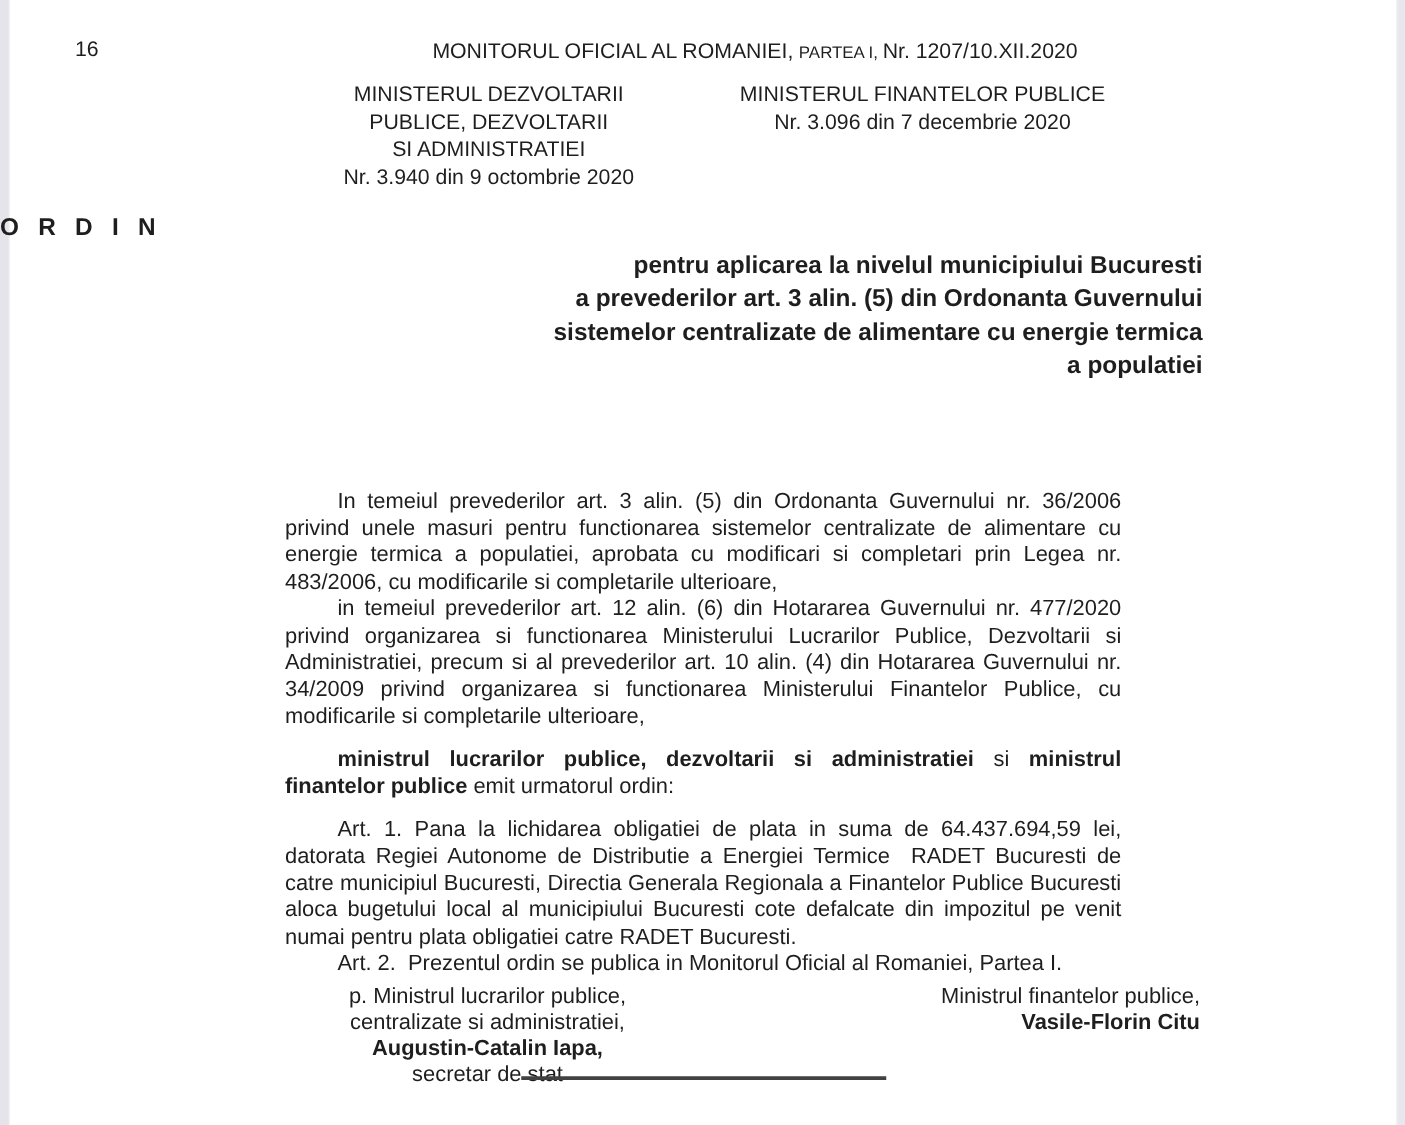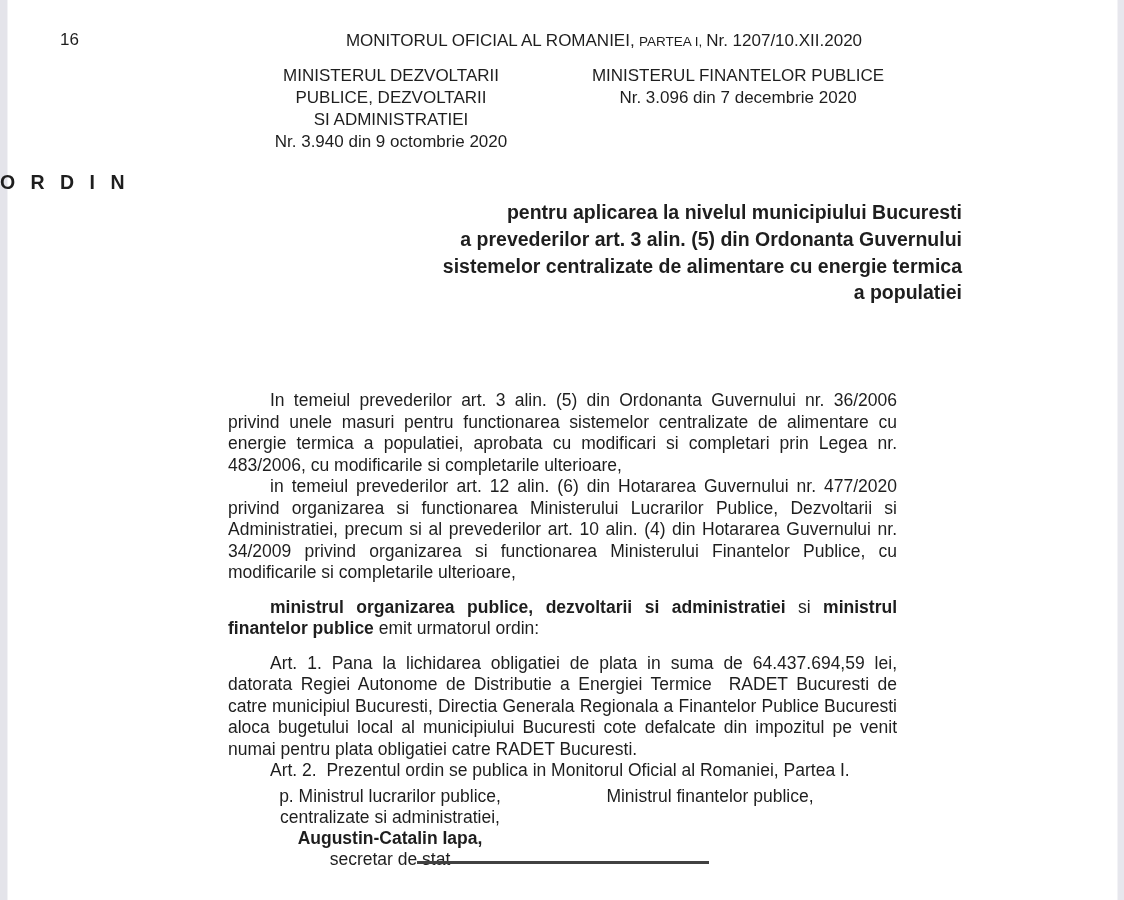--- a/index.html
+++ b/index.html
@@ -28,21 +28,21 @@
     font-size:19.5px;font-weight:bold;line-height:26.8px;}
 
   .doc-body{position:absolute;left:228px;top:346px;width:669px;
     font-size:17.5px;line-height:21.5px;text-align:justify;margin-top:44px;}
   .doc-body p{margin:0;text-indent:42px;white-space:pre-wrap;}
   .doc-body p.gap-top{margin-top:13px;}
   .bold{font-weight:bold;}
 
   .sig{position:absolute;text-align:center;font-size:17.5px;line-height:21px;margin-top:36px;}
   .sig-left{left:210px;top:750px;width:360px;}
-  .sig-right{left:500px;top:750px;width:420px;}
+  .sig-right{left:540px;top:750px;width:420px;text-align:right;}
 
   .end-rule{position:absolute;left:417px;top:861px;width:292px;height:3px;background:#414141;}
 </style>
 </head>
 <body>
 
 <div class="edge-left"></div>
 <div class="edge-right"></div>
 
 <div class="page-number">16</div>
@@ -70,29 +70,30 @@
 <div class="order-title">
   <div>pentru aplicarea la nivelul municipiului Bucuresti</div>
   <div>a prevederilor art. 3 alin. (5) din Ordonanta Guvernului</div>
   <div>sistemelor centralizate de alimentare cu energie termica</div>
   <div>a populatiei</div>
 </div>
 
 <div class="doc-body">
   <p>In temeiul prevederilor art. 3 alin. (5) din Ordonanta Guvernului nr. 36/2006 privind unele masuri pentru functionarea sistemelor centralizate de alimentare cu energie termica a populatiei, aprobata cu modificari si completari prin Legea nr. 483/2006, cu modificarile si completarile ulterioare,</p>
   <p>in temeiul prevederilor art. 12 alin. (6) din Hotararea Guvernului nr. 477/2020 privind organizarea si functionarea Ministerului Lucrarilor Publice, Dezvoltarii si Administratiei, precum si al prevederilor art. 10 alin. (4) din Hotararea Guvernului nr. 34/2009 privind organizarea si functionarea Ministerului Finantelor Publice, cu modificarile si completarile ulterioare,</p>
-  <p class="gap-top"><span class="bold">ministrul organizarea publice, dezvoltarii si administratiei</span><span> si </span><span class="bold">ministrul finantelor publice</span><span> emit urmatorul ordin:</span></p>
+  <p class="gap-top"><span class="bold">ministrul lucrarilor publice, dezvoltarii si administratiei</span><span> si </span><span class="bold">ministrul finantelor publice</span><span> emit urmatorul ordin:</span></p>
   <p class="gap-top">Art. 1. Pana la lichidarea obligatiei de plata in suma de 64.437.694,59 lei, datorata Regiei Autonome de Distributie a Energiei Termice  RADET Bucuresti de catre municipiul Bucuresti, Directia Generala Regionala a Finantelor Publice Bucuresti aloca bugetului local al municipiului Bucuresti cote defalcate din impozitul pe venit numai pentru plata obligatiei catre RADET Bucuresti.</p>
   <p>Art. 2.  Prezentul ordin se publica in Monitorul Oficial al Romaniei, Partea I.</p>
 </div>
 
 <div class="sig sig-left">
   <div>p. Ministrul lucrarilor publice,</div>
   <div>centralizate si administratiei,</div>
   <div class="bold">Augustin-Catalin Iapa,</div>
   <div>secretar de stat</div>
 </div>
 
 <div class="sig sig-right">
   <div>Ministrul finantelor publice,</div>
+  <div class="bold">Vasile-Florin Citu</div>
 </div>
 
 <div class="end-rule"></div>
 
 </body></html>

